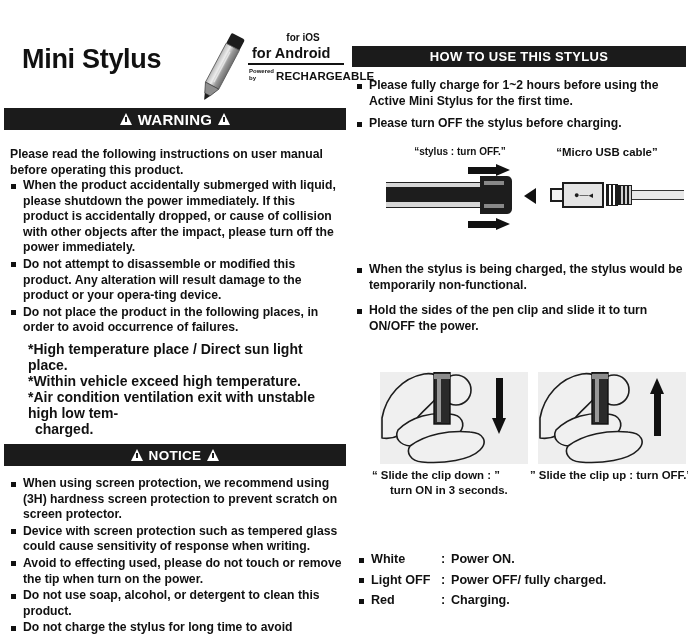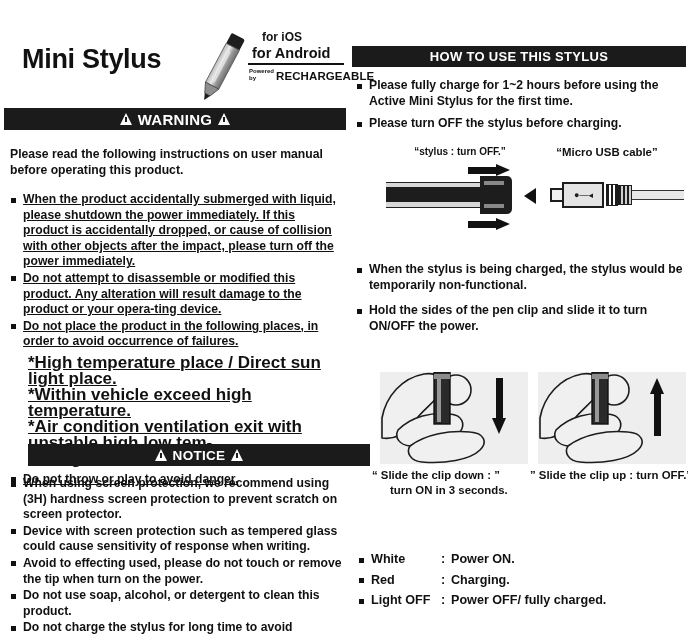--- a/index.html
+++ b/index.html
@@ -65,24 +65,24 @@
     height: 76px;
   }
   .logo-block {
     position: absolute;
     left: 244px;
     top: 20px;
     width: 96px;
     height: 66px;
   }
   .logo-ios {
-    font-size: 12px;
+    font-size: 10px;
     font-weight: bold;
     line-height: 15px;
-    text-align: left;
+    text-align: center;
     padding-left: 14px;
     white-space: nowrap;
   }
   .logo-android {
     font-size: 14.5px;
     font-weight: bold;
     line-height: 16px;
     text-align: left;
     padding-left: 4px;
     white-space: nowrap;
@@ -155,21 +155,20 @@
     height: 22px;
     font-size: 15px;
   }
   #bar-notice {
     position: absolute;
     left: 0;
     top: 444px;
     width: 342px;
     height: 22px;
     font-size: 13.5px;
-    margin-left: 24px;
   }
   #bar-howto {
     position: absolute;
     left: 0;
     top: 46px;
     width: 334px;
     height: 21px;
     font-size: 13px;
   }
   #bar-power {
@@ -212,28 +211,27 @@
     width: 5px;
     height: 5px;
     background: #111;
   }
   li.nobullet { padding-left: 13px; }
   li.nobullet::before { display: none; }
 
   #warn-list {
     position: absolute;
     left: 6px;
-    top: 192px;
+    top: 178px;
     width: 332px;
-    text-decoration: underline;
   }
   .starlist {
     margin: 5px 0 5px 0;
     padding-left: 5px;
-    font-size: 17px;
+    font-size: 14px;
     line-height: 16px;
     font-weight: bold;
   }
   .starlist div { text-indent: 0; }
   .starlist div.cont { padding-left: 7px; }
 
   #notice-list {
     position: absolute;
     left: 6px;
     top: 476px;
@@ -663,20 +661,20 @@
         <div>” Slide the clip up : turn OFF.”</div>
       </div>
     </div>
 
 
     <ul class="blist" id="power-list">
       <li>
         <span class="pwr-label">White</span><span class="pwr-colon">:</span><span>Power ON.</span>
       </li>
       <li>
-        <span class="pwr-label">Red</span><span class="pwr-colon">:</span><span>Charging.</span>
+        <span class="pwr-label">Light OFF</span><span class="pwr-colon">:</span><span>Power OFF/ fully charged.</span>
       </li>
       <li>
-        <span class="pwr-label">Light OFF</span><span class="pwr-colon">:</span><span>Power OFF/ fully charged.</span>
+        <span class="pwr-label">Red</span><span class="pwr-colon">:</span><span>Charging.</span>
       </li>
     </ul>
   </div>
 </div>
 
 </body></html>

